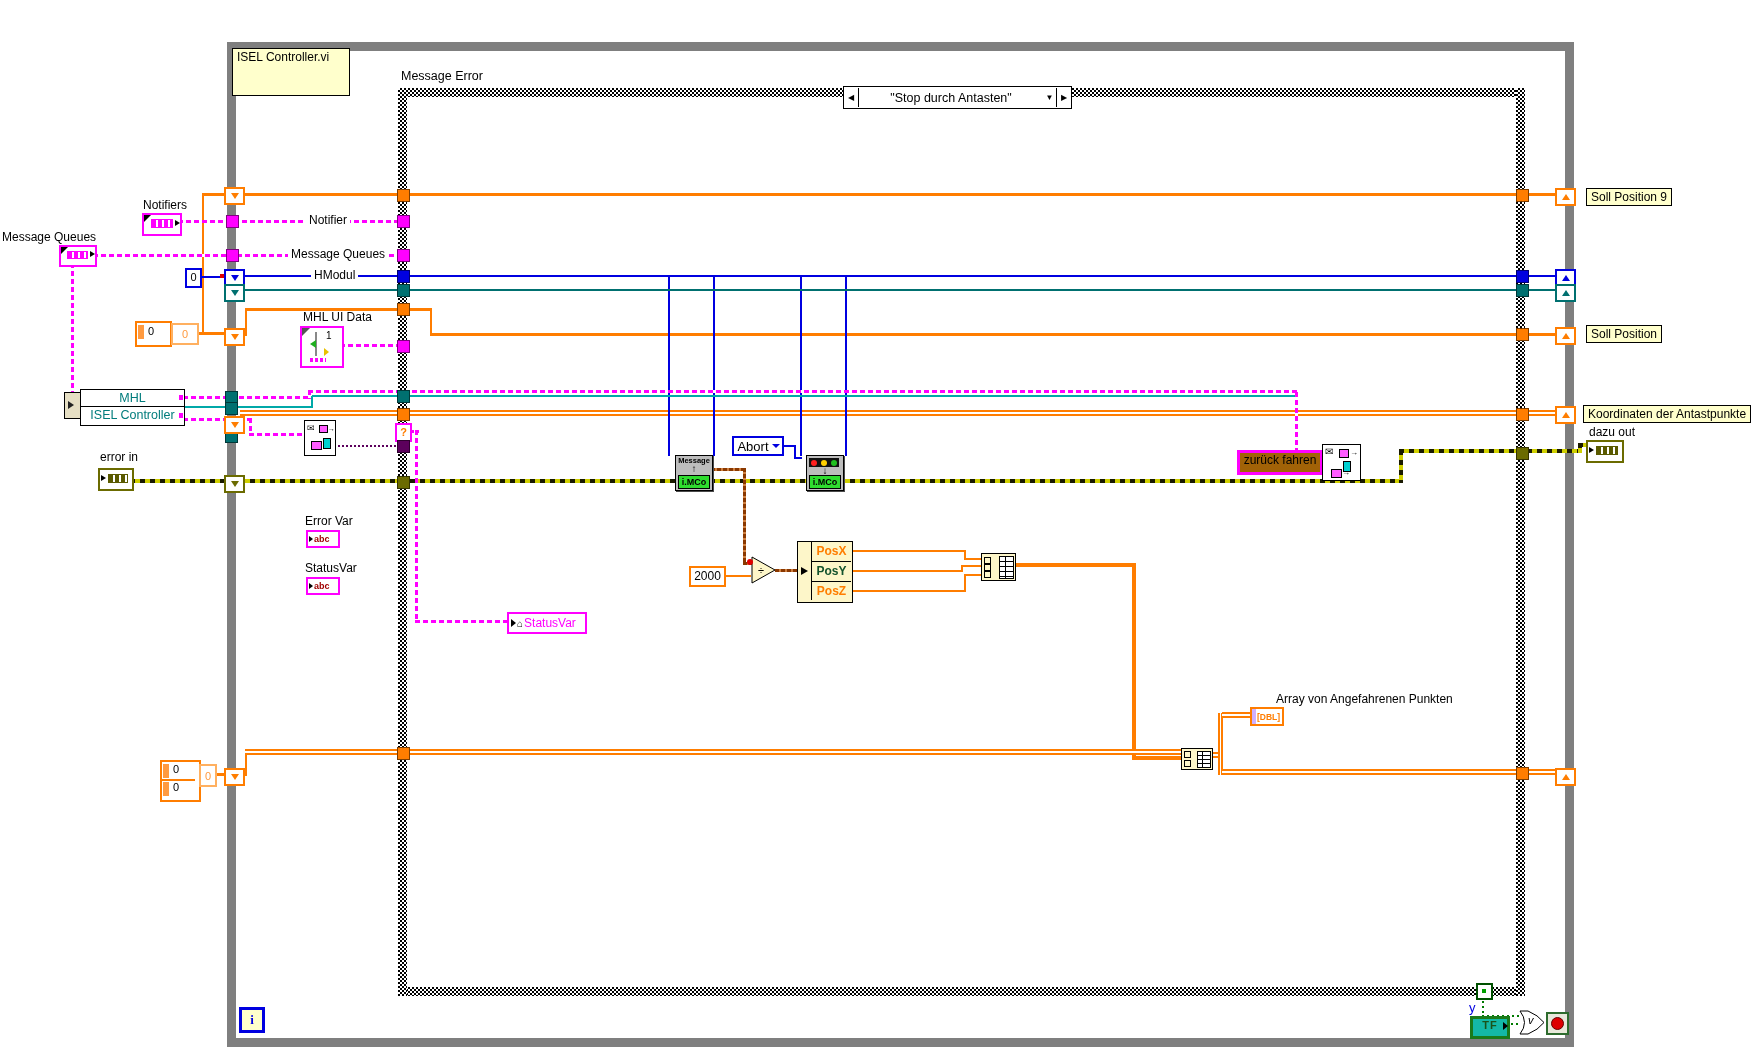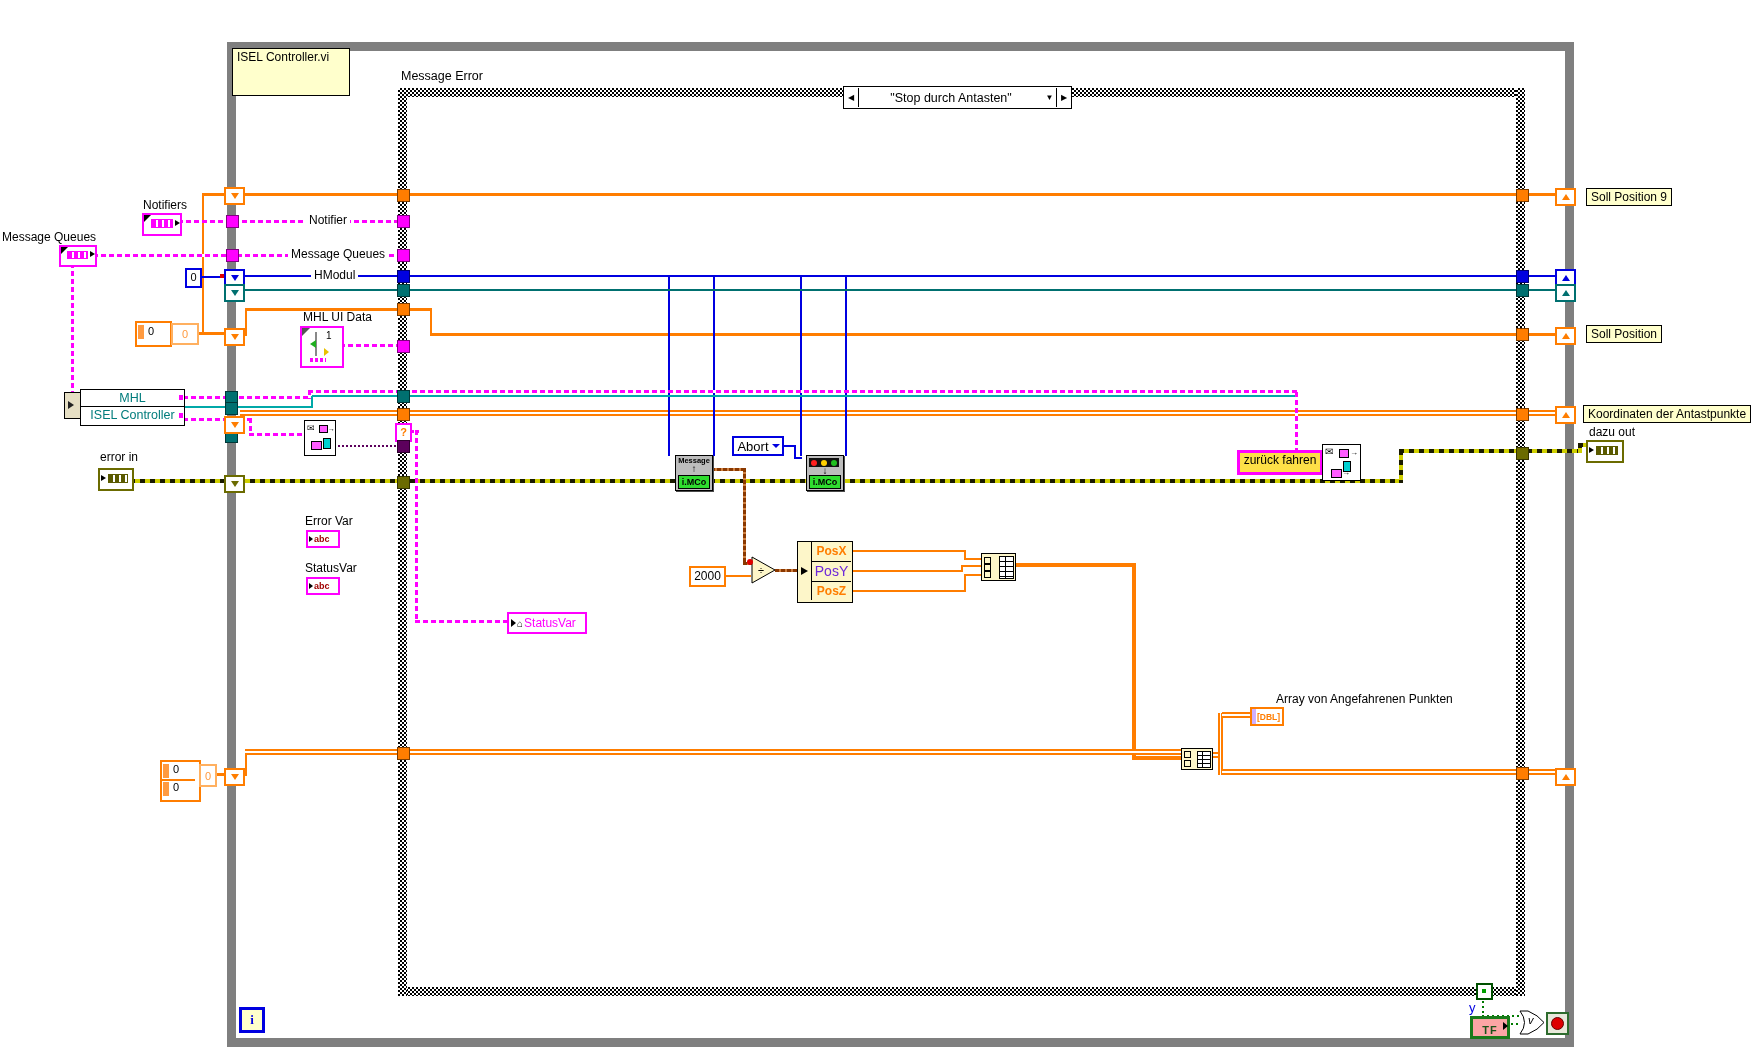--- a/index.html
+++ b/index.html
@@ -268,21 +268,21 @@
 
   <svg class="ab" style="left:751px;top:556px;z-index:5" width="26" height="28">
     <polygon points="1,1 1,27 24,14" fill="#fdf6c9" stroke="#000"></polygon>
     <text x="7" y="18" font-size="11" font-family="Liberation Sans">÷</text>
   </svg>
 
   <div class="ynode" style="left:797px;top:541px;width:54px;height:60px;background:#fdf6c9">
     <span class="ab" style="left:0;top:0;width:13px;height:58px;border-right:1px solid #000"></span>
     <span class="ab" style="left:3px;top:25px;width:0;height:0;border-left:7px solid #000;border-top:4px solid transparent;border-bottom:4px solid transparent"></span>
     <span class="ab" style="left:14px;top:0;width:39px;height:19px;border-bottom:1px solid #000;color:#ff7d00;font-weight:bold;font-size:12px;text-align:center;line-height:19px">PosX</span>
-    <span class="ab" style="left:14px;top:20px;width:39px;height:19px;border-bottom:1px solid #000;color:#6d28d9;font-weight:normal;font-size:14px;text-align:center;line-height:19px">PosY</span>
+    <span class="ab" style="left:14px;top:20px;width:39px;height:19px;border-bottom:1px solid #000;color:#14532d;font-weight:bold;font-size:12px;text-align:center;line-height:19px">PosY</span>
     <span class="ab" style="left:14px;top:40px;width:39px;height:18px;color:#ff7d00;font-weight:bold;font-size:12px;text-align:center;line-height:18px">PosZ</span>
   </div>
 
   <div class="ynode" style="left:981px;top:553px;width:33px;height:26px">
     <span class="ab" style="left:2px;top:2px;width:12px;height:21px;
       background:repeating-linear-gradient(180deg,transparent 0 1px,transparent 1px 7px);">
       <i style="position:absolute;left:0;top:1px;width:5px;height:5px;border:1px solid #000;display:block"></i>
       <i style="position:absolute;left:0;top:8px;width:5px;height:5px;border:1px solid #000;display:block"></i>
       <i style="position:absolute;left:0;top:15px;width:5px;height:5px;border:1px solid #000;display:block"></i>
     </span>
@@ -304,21 +304,21 @@
     <span style="color:#ff7d00;font-weight:bold;font-size:8.5px;margin-left:1px">[DBL]</span>
   </div>
   <div class="txt" style="left:1276px;top:692px">Array von Angefahrenen Punkten</div>
 
   <div class="ab" style="left:507px;top:612px;width:76px;height:18px;border:2px solid #ff00ff;background:#fff;z-index:5;display:flex;align-items:center">
     <span style="width:0;height:0;border-left:5px solid #000;border-top:4px solid transparent;border-bottom:4px solid transparent;margin-left:2px"></span>
     <span style="font-size:10px;margin-left:1px">⌂</span>
     <span style="color:#ff00ff;font-size:12px;margin-left:1px">StatusVar</span>
   </div>
 
-  <div class="ab" style="left:1237px;top:450px;width:80px;height:19px;border:3px solid #ff00ff;background:#fde047;z-index:5;text-align:center;font-size:12px;line-height:14px">zurück fahren</div>
+  <div class="ab" style="left:1237px;top:450px;width:80px;height:19px;border:3px solid #ff00ff;background:#a16207;z-index:5;text-align:center;font-size:12px;line-height:14px">zurück fahren</div>
 
   <div class="ab" style="left:1322px;top:444px;width:37px;height:35px;border:1px solid #000;background:#fff;z-index:5">
     <span class="ab" style="left:2px;top:2px;font-size:10px;line-height:10px">✉</span>
     <span class="ab" style="left:16px;top:4px;width:8px;height:7px;background:#ff5cff;border:1px solid #000"></span>
     <span class="ab" style="left:27px;top:3px;font-size:8px">→</span>
     <span class="ab" style="left:20px;top:16px;width:6px;height:9px;background:#00d0d0;border:1px solid #000"></span>
     <span class="ab" style="left:8px;top:24px;width:9px;height:7px;background:#ff5cff;border:1px solid #000"></span>
     <span class="ab" style="left:19px;top:23px;font-size:8px">→</span>
   </div>
 
@@ -401,21 +401,21 @@
       <span class="tri" style="border-bottom:6px solid #ff7d00"></span>
     </div>
   <div class="sr" style="left:1555px;top:768px;border:2px solid #ff7d00">
       <span class="tri" style="border-bottom:6px solid #ff7d00"></span>
     </div>
 
   <div class="ab" style="left:239px;top:1007px;width:20px;height:20px;border:3px solid #0000e0;background:#ffffcc;z-index:5;display:flex;align-items:center;justify-content:center">
     <span style="color:#0000e0;font-weight:bold;font-family:'Liberation Serif',serif;font-size:13px">i</span>
   </div>
   <div class="txt" style="left:1469px;top:1000px;color:#0000e0;font-size:13px">y</div>
-  <div class="ab" style="left:1470px;top:1016px;width:34px;height:17px;border:3px solid #1a7a1a;background:#fca5a5;z-index:5;display:flex;align-items:flex-end;justify-content:center">
+  <div class="ab" style="left:1470px;top:1016px;width:34px;height:17px;border:3px solid #1a7a1a;background:#14b8a6;z-index:5;display:flex;align-items:flex-start;justify-content:center">
     <span style="font-weight:bold;font-size:11px;color:#1a531a;letter-spacing:1px">TF</span>
     <span class="ab" style="right:-1px;top:3px;width:0;height:0;border-left:5px solid #000;border-top:4px solid transparent;border-bottom:4px solid transparent"></span>
   </div>
   <svg class="ab" style="left:1518px;top:1010px;z-index:5" width="27" height="25">
     <path d="M2,1 Q11,12.5 2,24 L10,24 Q20,20 26,12.5 Q20,5 10,1 Z" fill="#fff" stroke="#000"></path>
   </svg>
   <span class="ab" style="left:1528px;top:1014px;z-index:6;font-size:11px;font-style:italic">v</span>
   <div class="ab" style="left:1546px;top:1012px;width:19px;height:19px;border:2px solid #2d6b2d;background:#e8e8da;z-index:5;display:flex;align-items:center;justify-content:center">
     <i style="width:11px;height:11px;border-radius:50%;background:#dd0000;border:1px solid #600;display:block"></i>
   </div>

